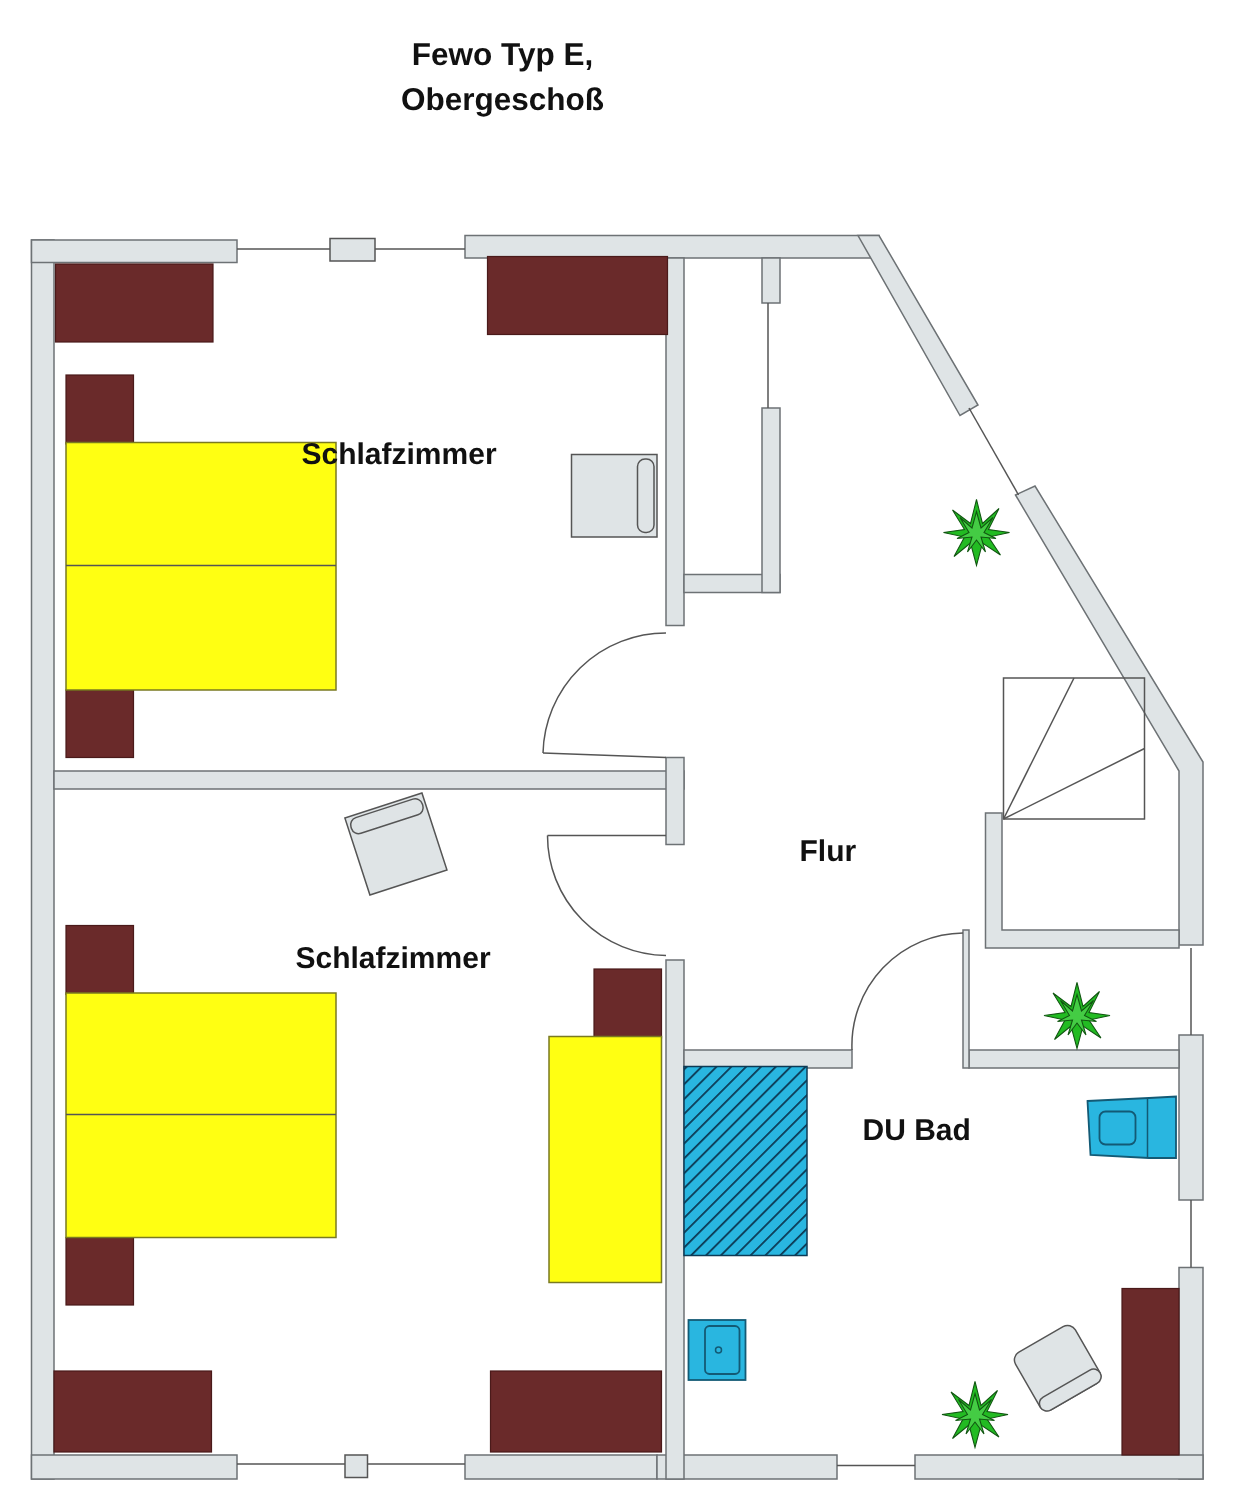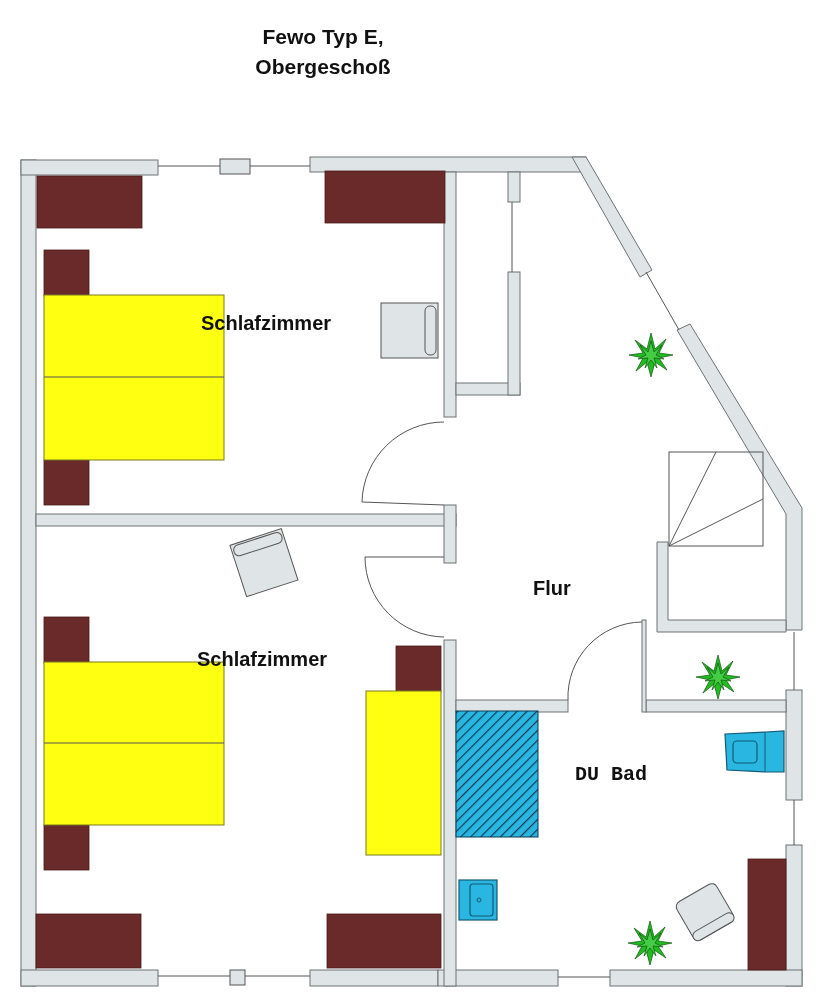--- a/index.html
+++ b/index.html
@@ -1,20 +1,20 @@
 <!DOCTYPE html>
 <html><head>
 <meta charset="utf-8">
 <style>
   html, body { margin: 0; padding: 0; background: #ffffff; }
   body { width: 822px; height: 1000px; position: relative; overflow: hidden; font-family: "Liberation Sans", sans-serif; }
-  .title { position: absolute; left: 0; width: 750px; top: 22px; text-align: center; padding-left: 4px; }
+  .title { position: absolute; left: 0; width: 750px; top: 22px; text-align: center; padding-left: 16px; }
   .title-line { display: block; font-weight: bold; font-size: 21px; color: #111; line-height: 30px; position: relative; left: -56px; }
   svg { position: absolute; left: 0; top: 0; }
-  .room-label { position: absolute; font-weight: bold; font-size: 20px; color: #111; white-space: nowrap; margin-top: 20px; }
+  .room-label { position: absolute; font-weight: bold; font-size: 20px; color: #111; white-space: nowrap; }
   .wall { fill: #dfe4e6; stroke: #6d7275; stroke-width: 1; }
   .furn-brown { fill: #6a2a2a; stroke: #4a1a1a; stroke-width: 0.8; }
   .bed { fill: #ffff12; stroke: #7a7a20; stroke-width: 1; }
   .chair { fill: #dfe4e6; stroke: #555; stroke-width: 1; }
   .thin { fill: none; stroke: #555; stroke-width: 1; }
   .plant { fill: #22bb22; stroke: #115511; stroke-width: 0.7; }
   .blue { fill: #29b6e0; stroke: #135a75; stroke-width: 1.2; }
 </style>
 </head>
 <body>
@@ -164,13 +164,13 @@
     <rect class="furn-brown" x="748" y="859" width="38" height="111"></rect>
     <g transform="translate(650 943)" class="plant">
         <use href="#plantShape"></use>
       </g>
   </g>
 </svg>
 
 <div class="room-label" style="left:201px; top:292px;">Schlafzimmer</div>
 <div class="room-label" style="left:197px; top:628px;">Schlafzimmer</div>
 <div class="room-label" style="left:533px; top:557px;">Flur</div>
-<div class="room-label" style="left:575px; top:743px;font-family:Liberation Mono, monospace;">DU Bad</div>
+<div class="room-label" style="left:575px; top:743px;">DU Bad</div>
 
 </body></html>

